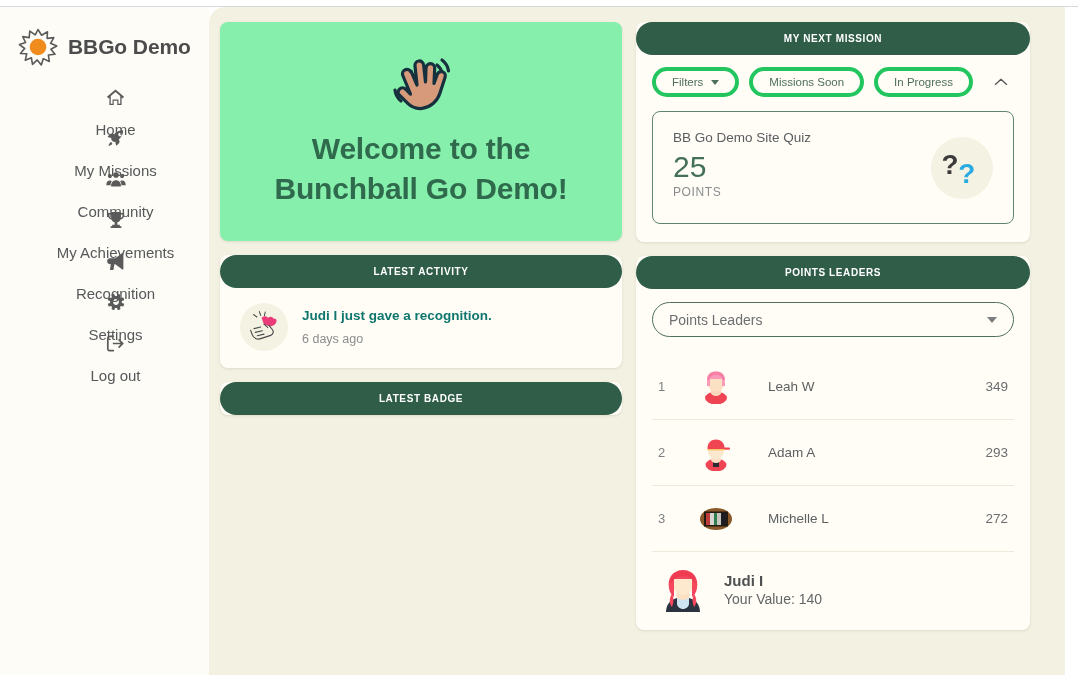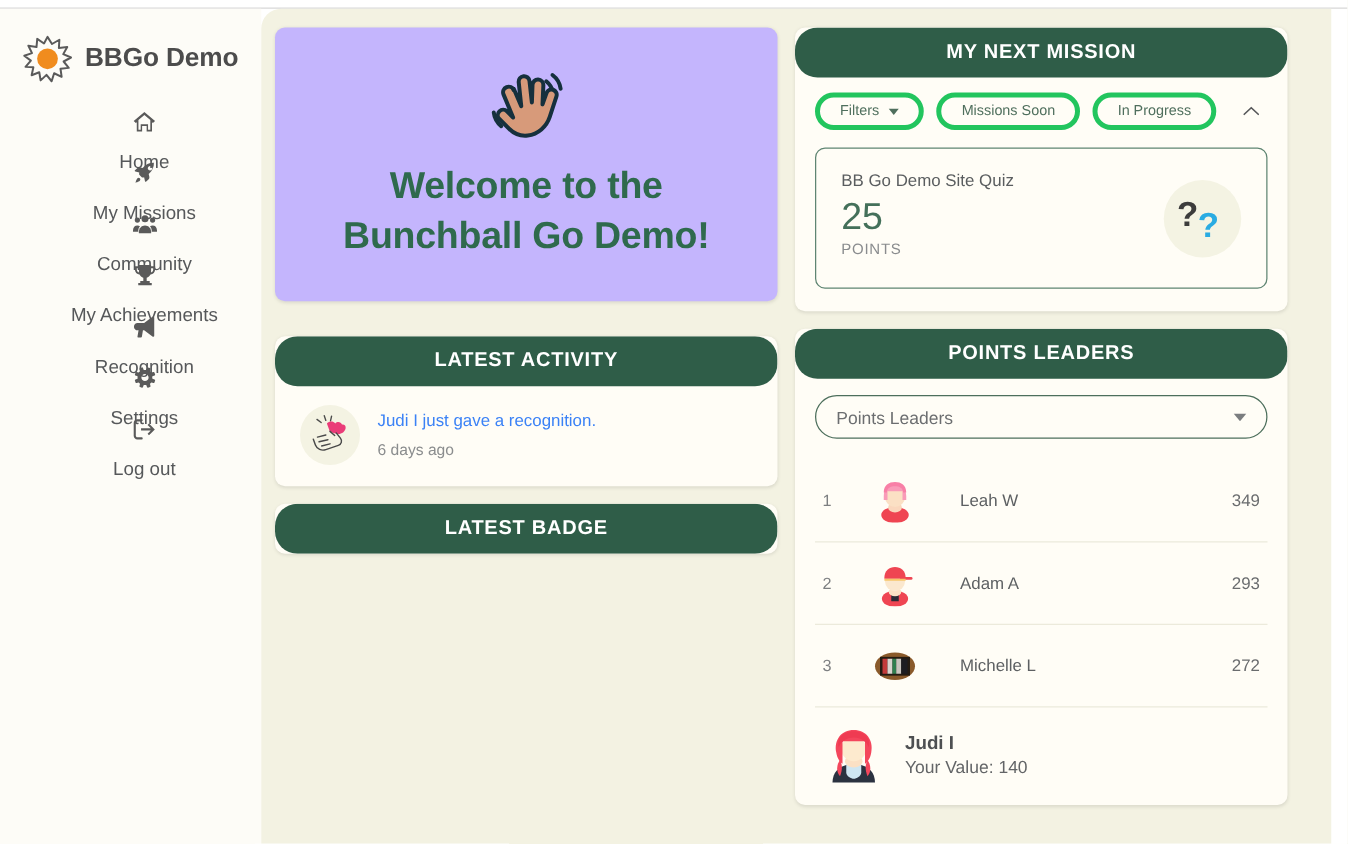--- a/index.html
+++ b/index.html
@@ -94,34 +94,34 @@
     background: #fffdf6;
     border-radius: 8px;
     box-shadow: 0 1px 3px rgba(0,0,0,0.10);
     overflow: hidden;
     margin-bottom: 14px;
   }
   .card-header {
     background: #2f5d48;
     color: #ffffff;
     text-align: center;
-    font-size: 16px;
+    font-size: 10px;
     font-weight: bold;
     letter-spacing: 0.6px;
     padding: 11px 0 11px;
     border-radius: 18px;
   }
 
   
   .welcome {
-    background: #c4b5fd;
+    background: #86efac;
     border-radius: 8px;
     box-shadow: 0 1px 3px rgba(0,0,0,0.10);
     height: 219px;
-    margin-bottom: 28px;
+    margin-bottom: 14px;
     display: flex;
     flex-direction: column;
     align-items: center;
     justify-content: center;
     padding-bottom: 6px;
   }
   .wave-icon { width: 74px; height: 74px; margin-bottom: 6px; }
   .welcome-title {
     font-size: 30px;
     font-weight: bold;
@@ -138,21 +138,21 @@
     gap: 14px;
     padding: 15px 16px 17px 20px;
   }
   .activity-avatar {
     width: 48px; height: 48px; flex: 0 0 48px;
     border-radius: 50%;
     background: #f4f3e3;
     display: flex; align-items: center; justify-content: center;
   }
   .activity-text { display: flex; flex-direction: column; gap: 9px; }
-  .activity-msg { font-size: 13.5px; color: #3b82f6; }
+  .activity-msg { font-size: 13.5px; color: #0f766e; font-weight: bold; }
   .activity-time { font-size: 12.5px; color: #8b8d8e; }
 
   
   .badge-body {
     padding: 16px 0 14px;
     display: flex;
     flex-direction: column;
     align-items: center;
   }
   .badge-earned { font-size: 14.5px; color: #808284; }

